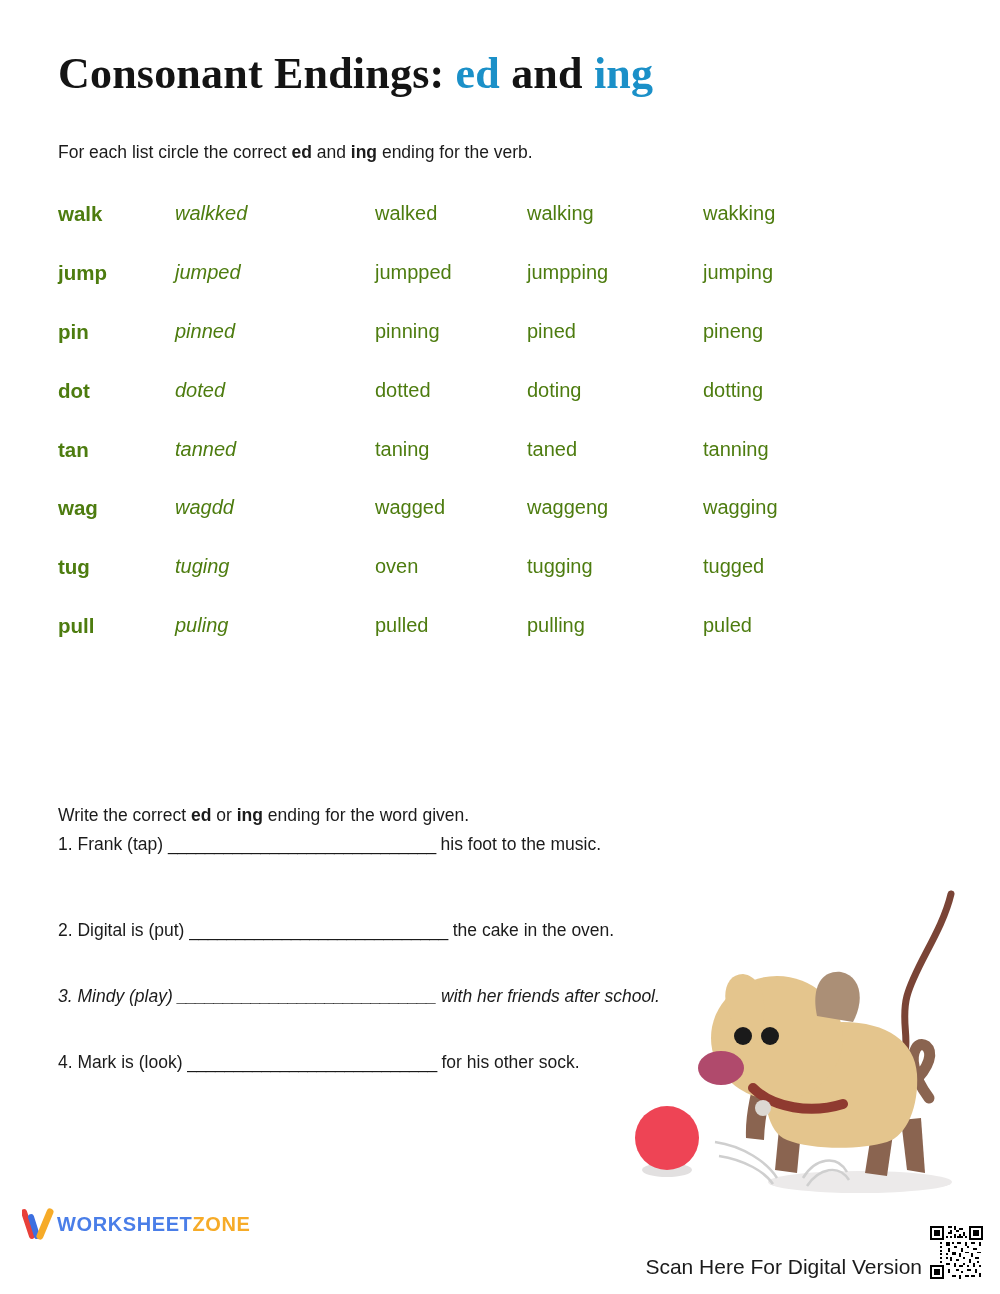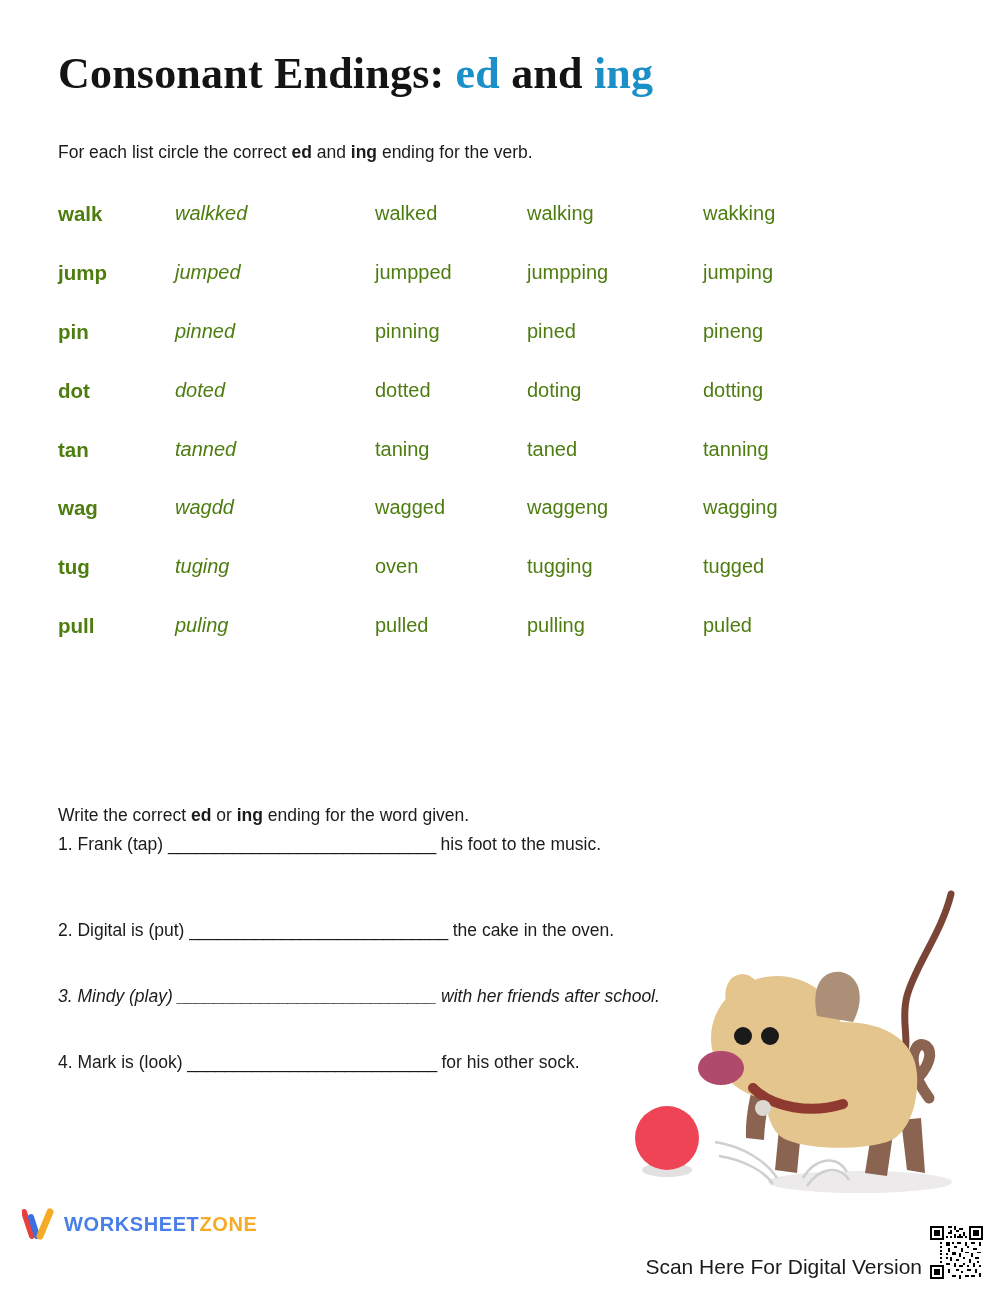--- a/index.html
+++ b/index.html
@@ -102,21 +102,21 @@
     pointer-events: none;
   }
 
   
   .footer-logo {
     position: absolute;
     left: 22px;
     top: 1208px;
     display: flex;
     align-items: center;
-    gap: 8px;
+    gap: 1px;
   }
   .logo-mark { display: block; }
   .logo-text {
     font-size: 20px;
     font-weight: bold;
     letter-spacing: 0.6px;
   }
   .logo-text .w { color: #4a7ee8; }
   .logo-text .z { color: #f6ab28; }
 

